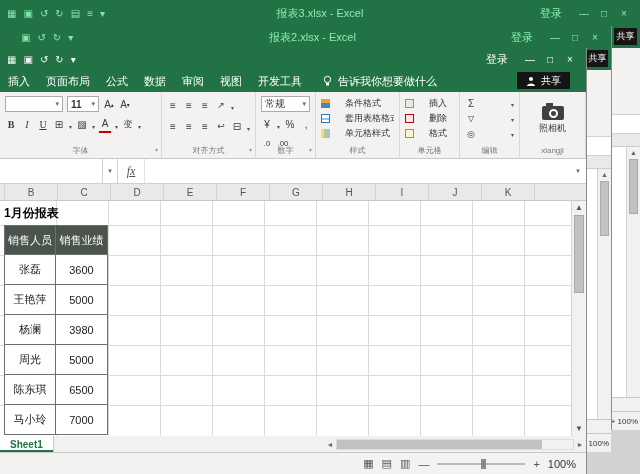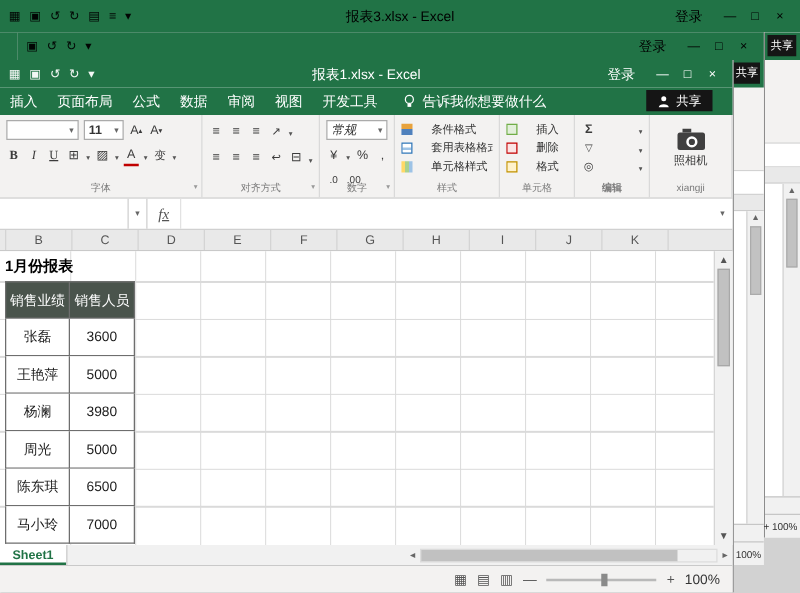--- a/index.html
+++ b/index.html
@@ -2,21 +2,21 @@
 <html><head>
 <meta charset="utf-8">
 <style>
   html,body{margin:0;padding:0;}
   body{width:640px;height:474px;position:relative;overflow:hidden;background:#d2d2d2;
        font-family:"Liberation Sans","DejaVu Sans",sans-serif;}
   .abs{position:absolute;}
   .green{background:#217346;}
 
   
-  .titlebar{position:absolute;display:flex;align-items:center;color:#000000;justify-content:space-between;}
+  .titlebar{position:absolute;display:flex;align-items:center;color:#86efac;justify-content:space-between;}
   .qat{display:flex;align-items:center;gap:7px;margin-left:7px;font-size:10px;}
   .qico{opacity:.95;}
   .title-center{position:absolute;left:130px;right:130px;text-align:center;font-size:11px;white-space:nowrap;pointer-events:none;}
   .tbr{margin-left:auto;display:flex;align-items:center;gap:12px;margin-right:6px;font-size:11px;}
   .wcs{display:flex;}
   .wcs span{width:20px;text-align:center;font-size:10px;}
 
   
   .i-app::before{content:"▦";} .i-save::before{content:"▣";} .i-undo::before{content:"↺";}
   .i-redo::before{content:"↻";} .i-tbl::before{content:"▤";} .i-menu::before{content:"≡";}
@@ -77,26 +77,26 @@
   .tellme{display:flex;align-items:center;gap:5px;margin-left:12px;white-space:nowrap;font-size:11px;}
   .share-btn{position:absolute;right:16px;top:2px;height:17px;background:#151515;display:flex;
              align-items:center;gap:5px;padding:0 9px;font-size:10px;color:#fff;}
 
   .w1-ribbon{height:66px;flex:none;background:#f3f2f1;border-bottom:1px solid #c9c9c9;display:flex;}
   .rgroup{position:relative;border-right:1px solid #d9d9d9;display:flex;flex-direction:column;box-sizing:border-box;}
   .rg-body{flex:1;padding:4px 5px 0 5px;min-height:0;}
   .rg-label{height:13px;font-size:8px;color:#7a7a7a;text-align:center;line-height:12px;flex:none;position:relative;}
   .has-dlg .rg-label::after{content:"▾";position:absolute;right:3px;bottom:2px;font-size:6px;color:#999;}
   .g-font{width:162px;} .g-align{width:94px;} .g-num{width:60px;}
-  .g-style{width:84px;} .g-cell{width:60px;} .g-edit{width:60px;font-weight:bold;} .g-cam{flex:1;}
+  .g-style{width:84px;} .g-cell{width:60px;} .g-edit{width:60px;} .g-cam{flex:1;}
   .frow{display:flex;align-items:center;gap:4px;margin-bottom:3px;}
   .combo{background:#fff;border:1px solid #ababab;height:16px;display:flex;align-items:center;
          font-size:10px;color:#333;padding:0 3px;box-sizing:border-box;}
   .combo::after{content:"▾";font-size:7px;color:#666;margin-left:auto;padding-left:3px;}
-  .fname{width:58px;} .fsize{width:32px;font-weight:bold;} .fnum{width:64px;font-style:italic;}
+  .fname{width:58px;} .fsize{width:32px;font-weight:bold;} .fnum{width:64px;}
   .ribtn{font-size:10px;color:#3b3b3b;display:inline-flex;align-items:center;justify-content:center;min-width:12px;height:15px;}
   .stylerow{display:flex;align-items:center;font-size:9px;color:#333;height:15px;gap:15px;white-space:nowrap;overflow:hidden;}
   .stylerow .caret{margin-left:auto;}
   .ic{width:9px;height:9px;flex:none;box-sizing:border-box;}
   .ic-cond{background:linear-gradient(180deg,#e8a33d 0 50%,#4f81bd 50% 100%);}
   .ic-table{background:linear-gradient(#9dc3e6,#9dc3e6) center/100% 2px no-repeat,#fff;border:1px solid #2e75b6;}
   .ic-cellst{background:linear-gradient(90deg,#ffd966 0 33%,#a9d18e 33% 66%,#9dc3e6 66% 100%);}
   .ic-ins{background:#e2efda;border:1px solid #70ad47;}
   .ic-del{background:#fbe5e5;border:1px solid #c00000;}
   .ic-fmt{background:#fff2cc;border:1px solid #bf9000;}
@@ -203,20 +203,21 @@
   </div>
 </div>
 
 <div id="w2bar" class="titlebar green">
   <div class="qat">
     <span class="qico i-save"></span>
     <span class="qico i-undo"></span>
     <span class="qico i-redo"></span>
     <span class="qico i-dd"></span>
   </div>
+  <div class="title-center">报表2.xlsx - Excel</div>
   <div class="tbr">
     <span>登录</span>
     <div class="wcs">
       <span class="i-min"></span>
       <span class="i-max"></span>
       <span class="i-close"></span>
     </div>
   </div>
 </div>
 
@@ -244,21 +245,20 @@
 <div id="w1" class="abs">
 
   <div class="w1-titlebar green">
     <div class="qat">
       <span class="qico i-app"></span>
       <span class="qico i-save"></span>
       <span class="qico i-undo"></span>
       <span class="qico i-redo"></span>
       <span class="qico i-dd"></span>
     </div>
-    <div class="title-center">报表1.xlsx - Excel</div>
     <div class="tbr">
       <span>登录</span>
       <div class="wcs">
         <span class="i-min"></span>
         <span class="i-max"></span>
         <span class="i-close"></span>
       </div>
     </div>
   </div>
 
@@ -447,22 +447,22 @@
     <span class="ch">I</span>
     <span class="ch">J</span>
     <span class="ch">K</span>
   </div>
 
   <div class="w1-grid">
     <div class="grid-area">
       <div class="sheet-table">
         <div class="row-title">1月份报表</div>
         <div class="trow hdr">
+          <div class="tcell">销售人员</div>
           <div class="tcell">销售业绩</div>
-          <div class="tcell">销售人员</div>
         </div>
         <div class="trow">
           <div class="tcell">张磊</div>
           <div class="tcell">3600</div>
         </div>
         <div class="trow">
           <div class="tcell">王艳萍</div>
           <div class="tcell">5000</div>
         </div>
         <div class="trow">

